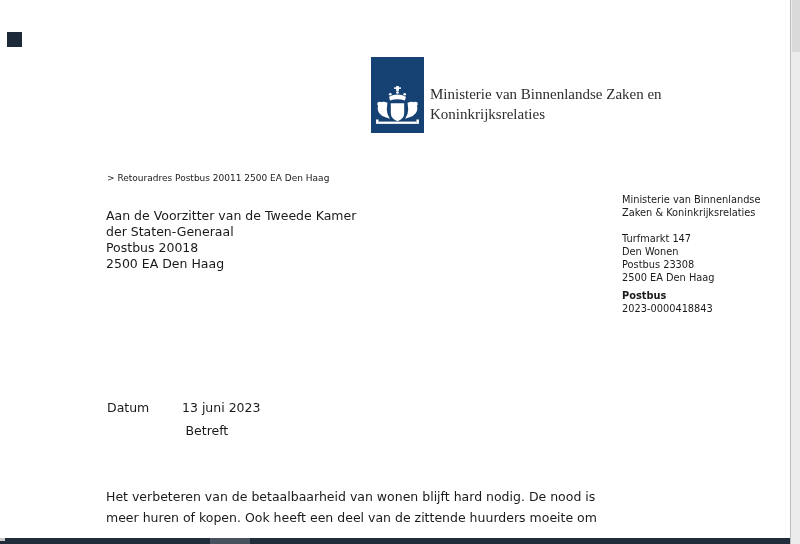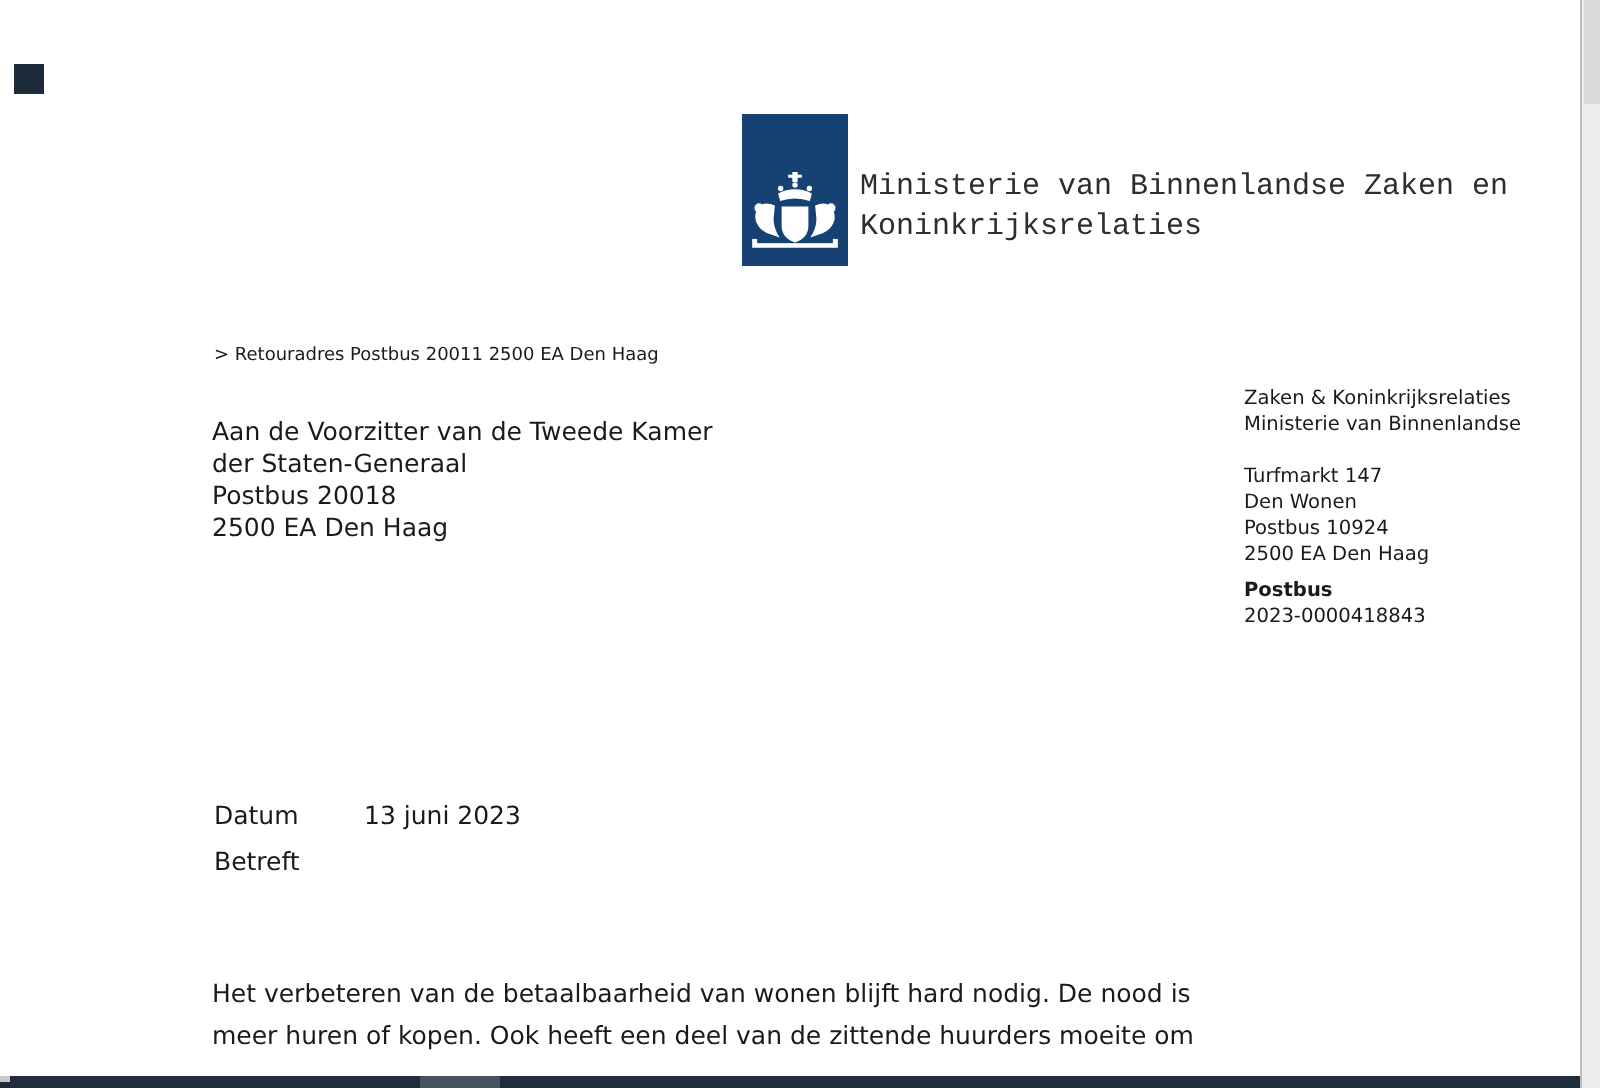--- a/index.html
+++ b/index.html
@@ -16,21 +16,21 @@
     background:#1c2a3a;
   }
   
   .logo-bar {
     position:absolute; left:371px; top:57px; width:53px; height:76px;
     background:#154273;
   }
   .logo-bar svg { position:absolute; left:3px; bottom:3px; }
   .logo-text {
     position:absolute; left:430px; top:84px;
-    font-family:Liberation Mono, monospace;
+    font-family:Liberation Serif, serif;
     font-size:15px; line-height:20px; color:#2e2e2e; white-space:nowrap;
   }
   
   .retouradres {
     position:absolute; left:107px; top:173px;
     font-size:9px; color:#1a1a1a; white-space:nowrap;
   }
   
   .recipient {
     position:absolute; left:106px; top:208px;
@@ -42,21 +42,21 @@
     font-size:9.8px; line-height:13px; white-space:nowrap;
   }
   .sender .gap-s { height:13px; }
   .sender .gap-m { height:5px; }
   .sender .bold { font-weight:bold; }
   
   .meta {
     position:absolute; left:107px; top:396px;
     font-size:12.5px; line-height:23px; white-space:nowrap;
   }
-  .meta .row { display:flex; }
+  .meta .row { display:flex;justify-content:flex-end; }
   .meta .label { width:75px; }
   
   .body-text {
     position:absolute; left:106px; top:487px;
     font-size:12.5px; line-height:20.5px; white-space:nowrap;
   }
   
   .v-scrollbar {
     position:absolute; right:0; top:0; width:10px; height:544px;
     background:#ececec; border-left:1px solid #bdbdbd;
@@ -120,26 +120,26 @@
   <div class="retouradres">&gt; Retouradres Postbus 20011 2500 EA  Den Haag</div>
 
   <div class="recipient">
     <div>Aan de Voorzitter van de Tweede Kamer</div>
     <div>der Staten-Generaal</div>
     <div>Postbus 20018</div>
     <div>2500 EA  Den Haag</div>
   </div>
 
   <div class="sender">
+    <div>Ministerie van Binnenlandse</div>
     <div>Zaken &amp; Koninkrijksrelaties</div>
-    <div>Ministerie van Binnenlandse</div>
     <div class="gap-s"></div>
     <div>Turfmarkt 147</div>
     <div>Den Wonen</div>
-    <div>Postbus 10924</div>
+    <div>Postbus 23308</div>
     <div>2500 EA  Den Haag</div>
     <div class="gap-m"></div>
     <div class="bold">Postbus</div>
     <div>2023-0000418843</div>
     <div class="gap-m"></div>
   </div>
 
   <div class="meta">
     <div class="row">
       <span class="label">Datum</span>

